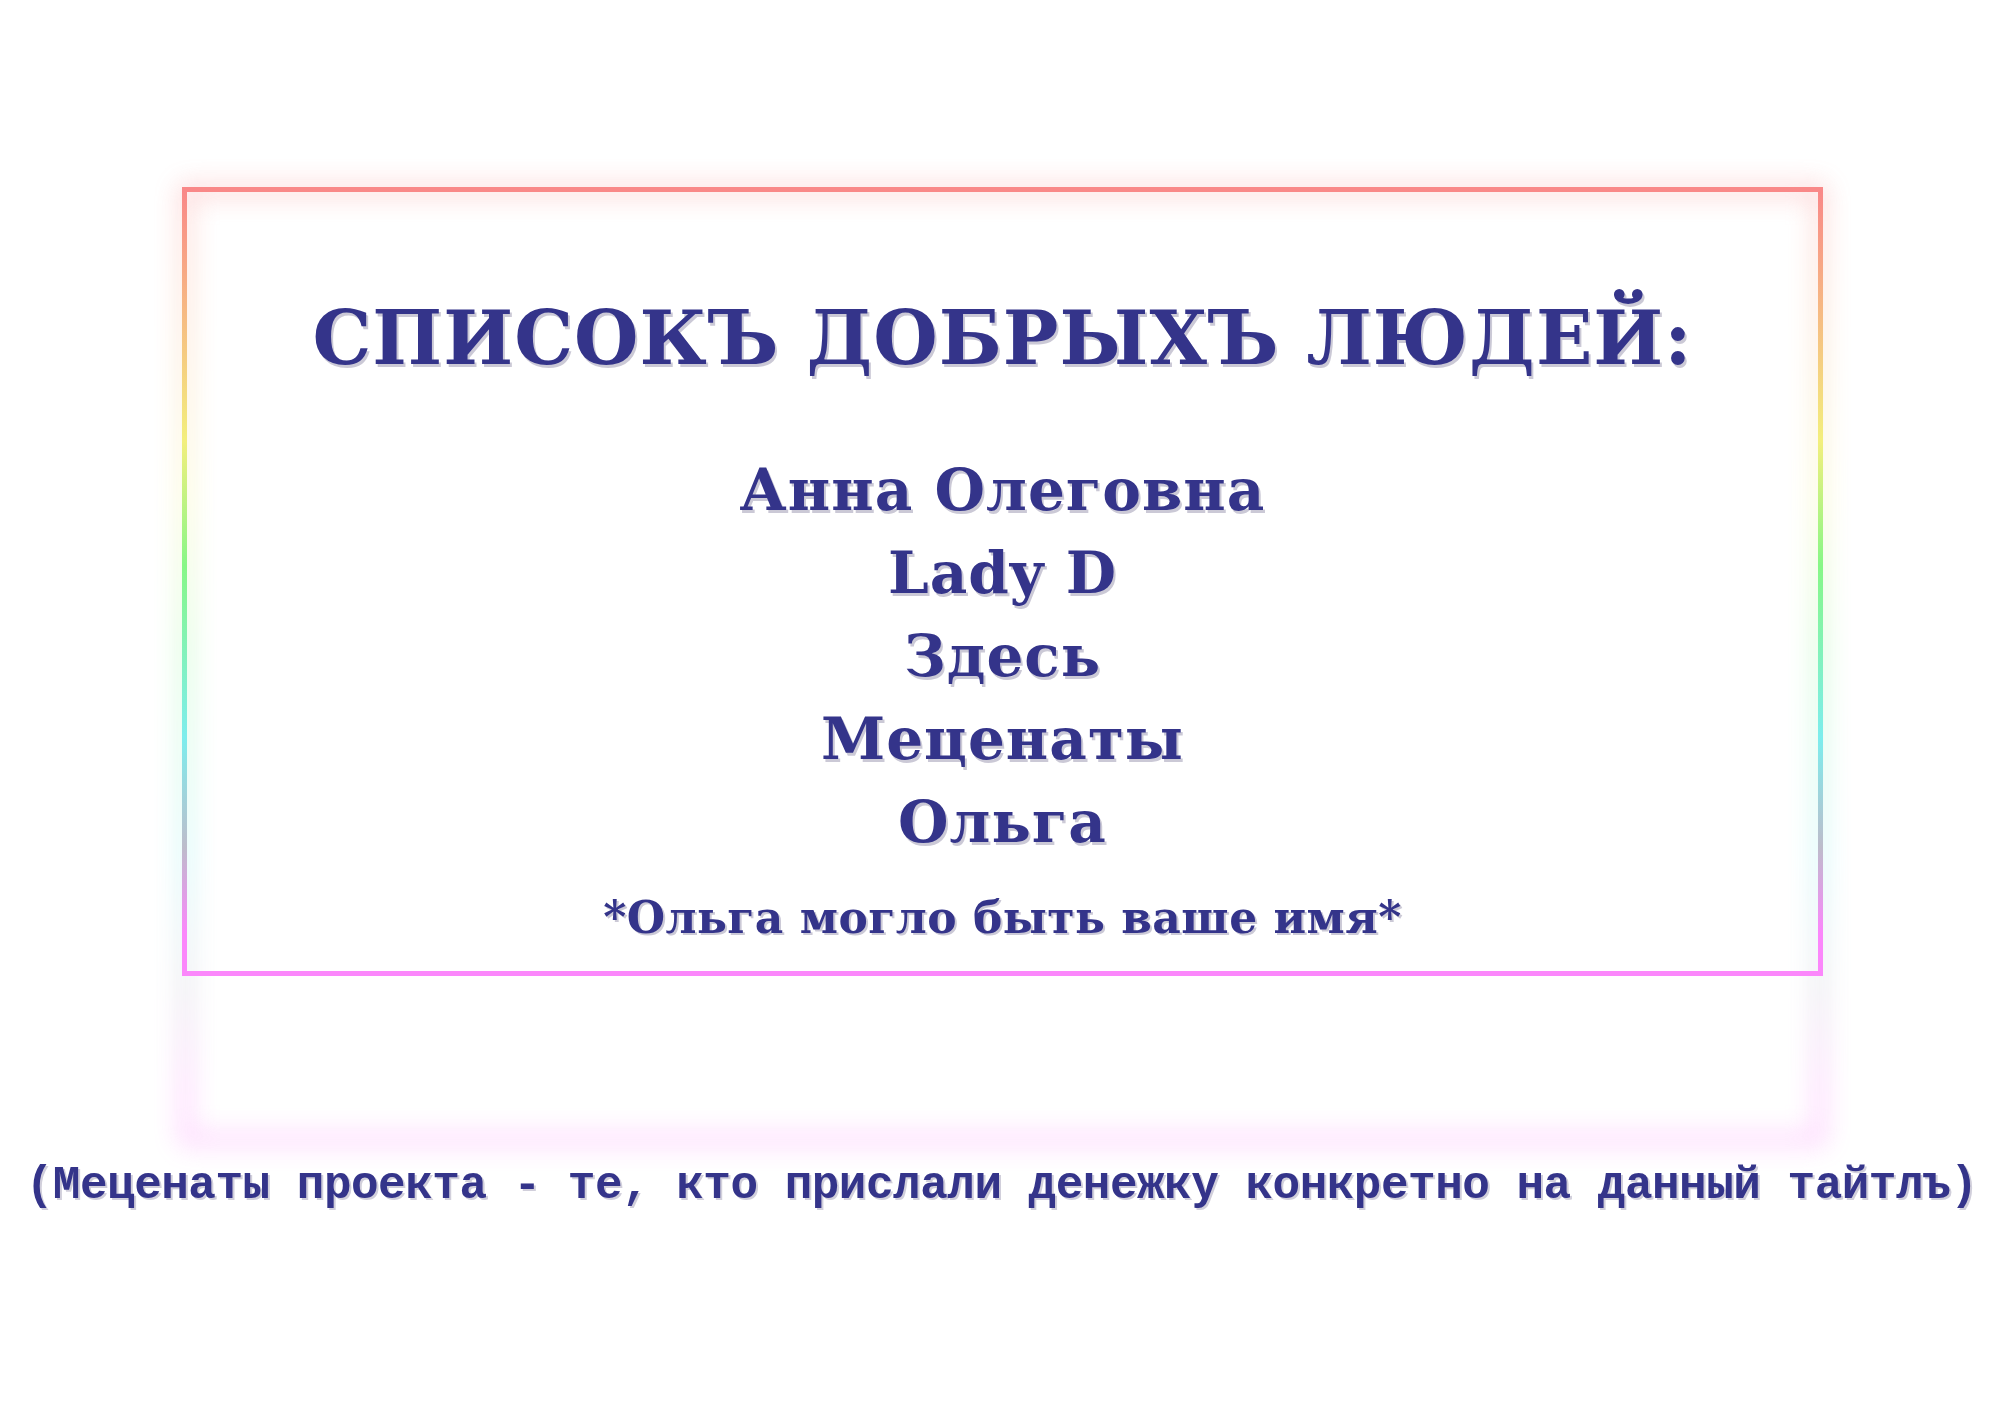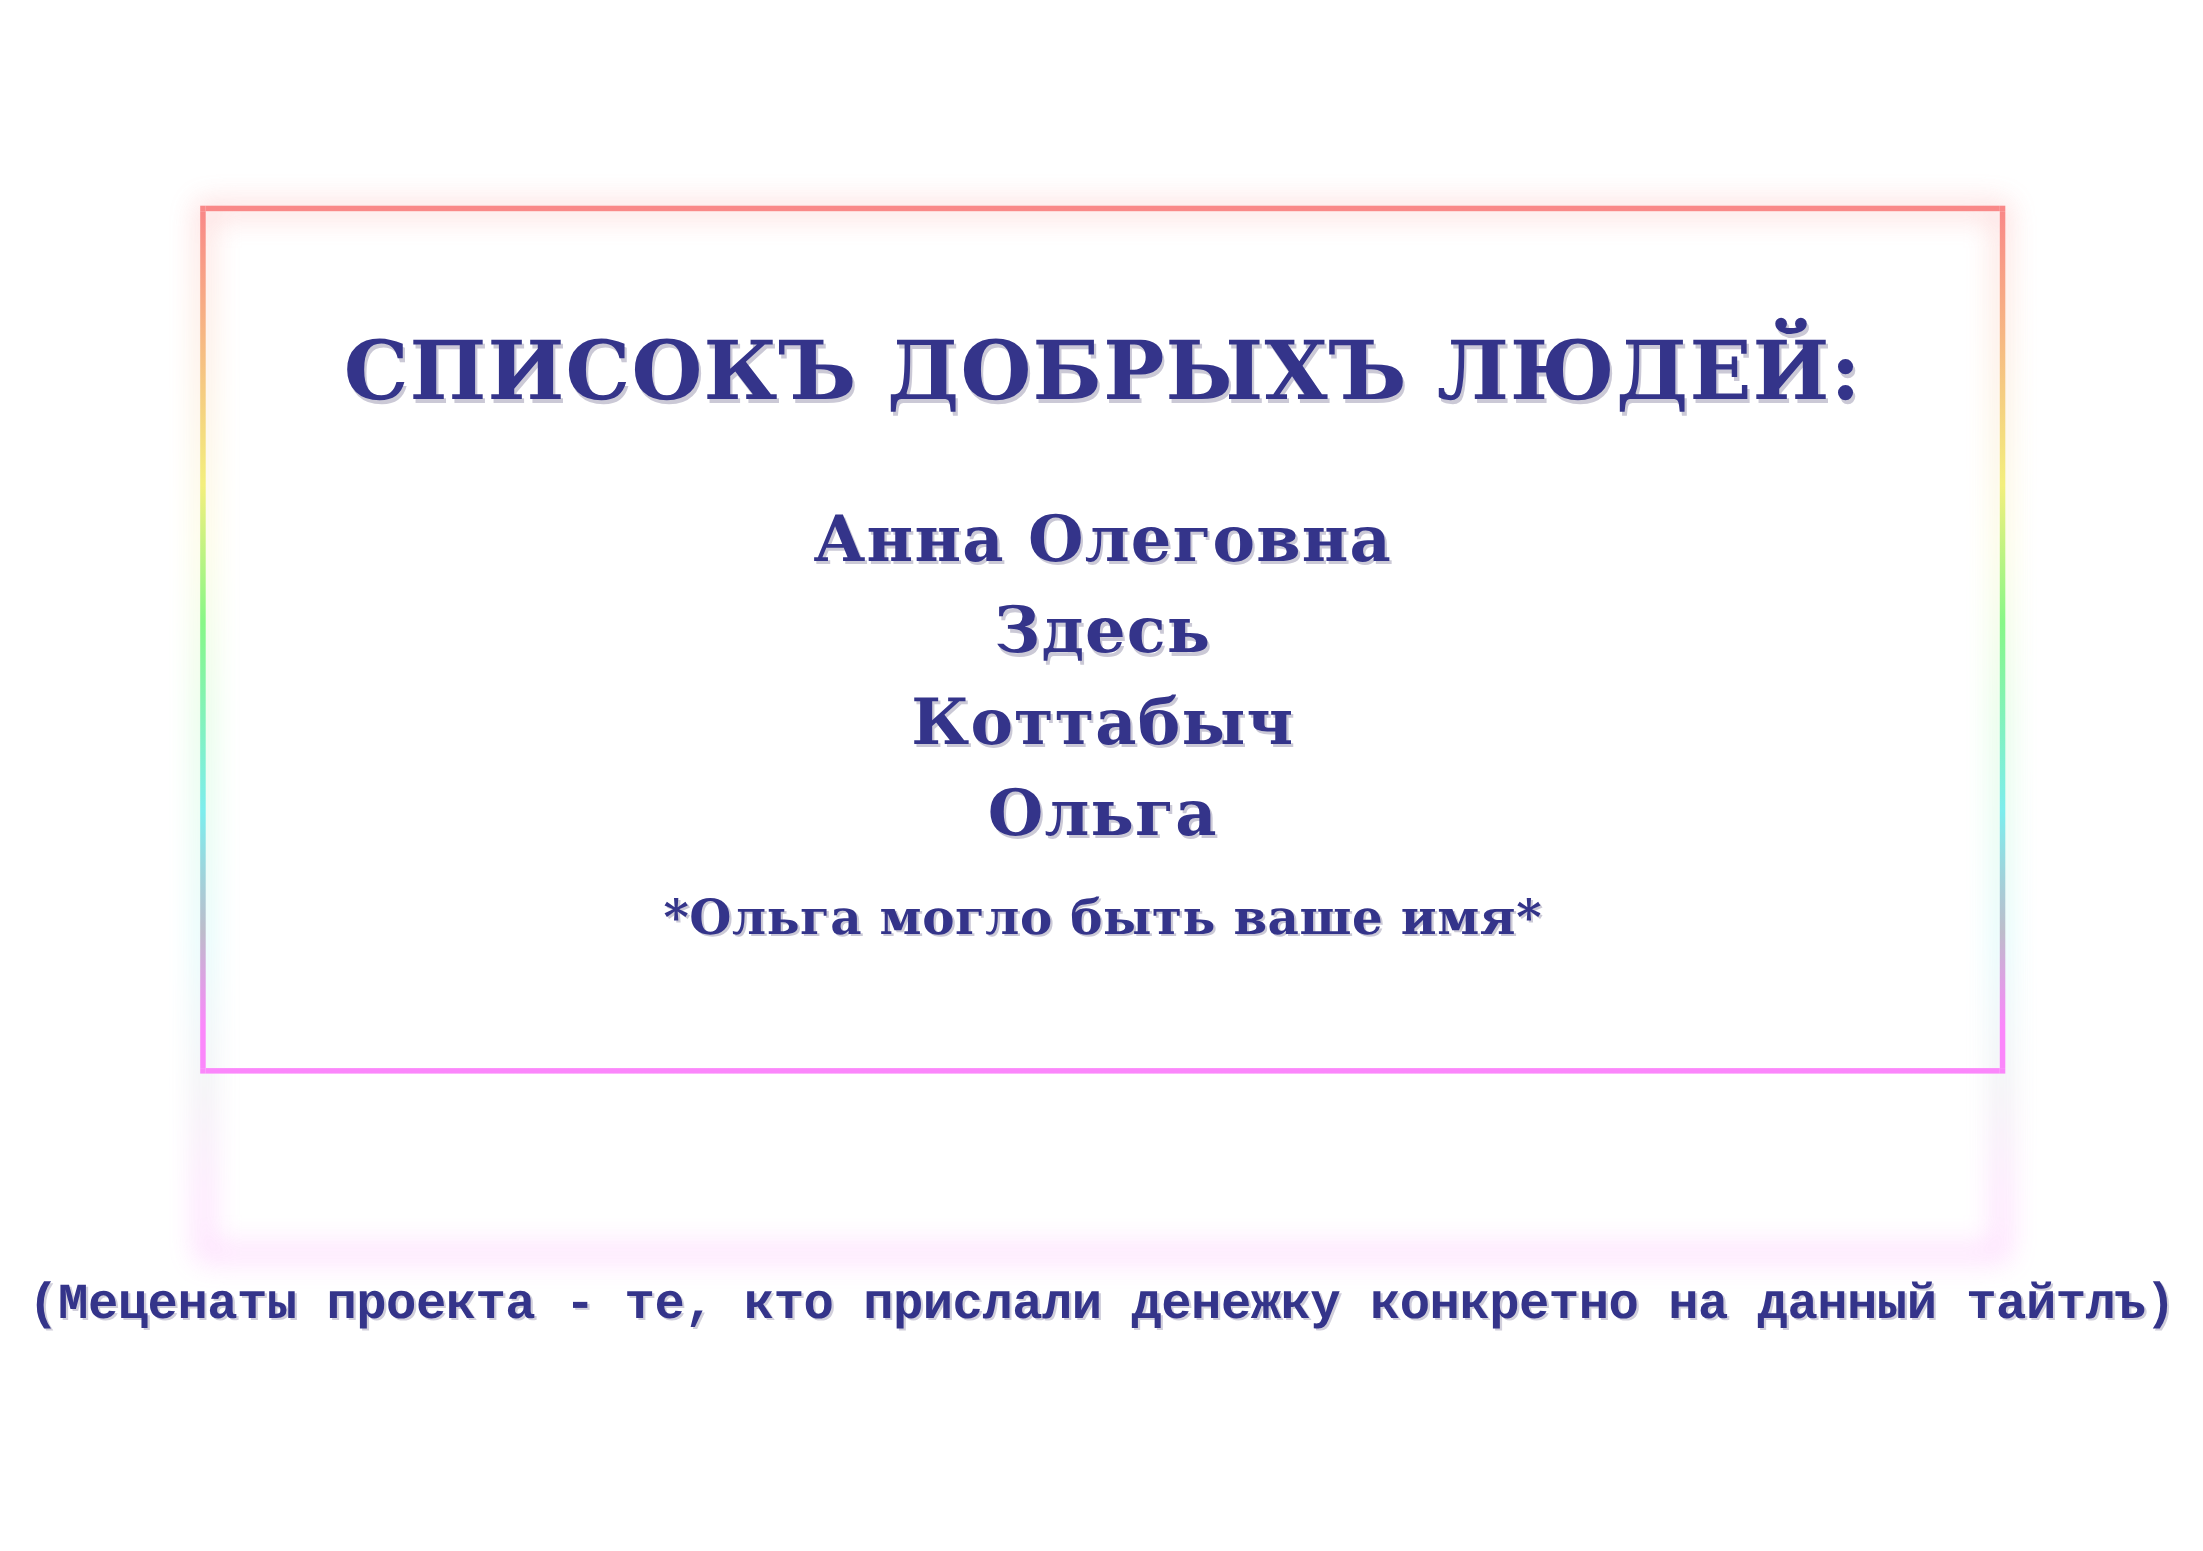--- a/index.html
+++ b/index.html
@@ -90,22 +90,23 @@
 
 <div class="page">
 
   <div class="frame-glow" style="border-image: linear-gradient(rgb(249, 136, 136) 0%, rgb(243, 239, 125) 32%, rgb(135, 247, 135) 48%, rgb(125, 237, 237) 70%, rgb(189, 188, 203) 84%, rgb(251, 135, 251) 95%) 1 / 1 / 0 stretch; border-color: rgb(255, 150, 150);"></div>
 
   <div class="frame" style="border-image: linear-gradient(rgb(249, 136, 136) 0%, rgb(243, 239, 125) 32%, rgb(135, 247, 135) 48%, rgb(125, 237, 237) 70%, rgb(189, 188, 203) 84%, rgb(251, 135, 251) 95%) 1 / 1 / 0 stretch;">
     <h1 class="title">СПИСОКЪ ДОБРЫХЪ ЛЮДЕЙ:</h1>
 
     <div class="names">
       <div class="name">Анна Олеговна</div>
+      <div class="name">Lady D</div>
       <div class="name">Здесь</div>
-      <div class="name">Коттабыч</div>
+      <div class="name">Меценаты</div>
       <div class="name">Ольга</div>
     </div>
 
     <div class="note">*Ольга могло быть ваше имя*</div>
   </div>
 
   <div class="caption">(Меценаты проекта - те, кто прислали денежку конкретно на данный тайтлъ)</div>
 
 </div>
 

